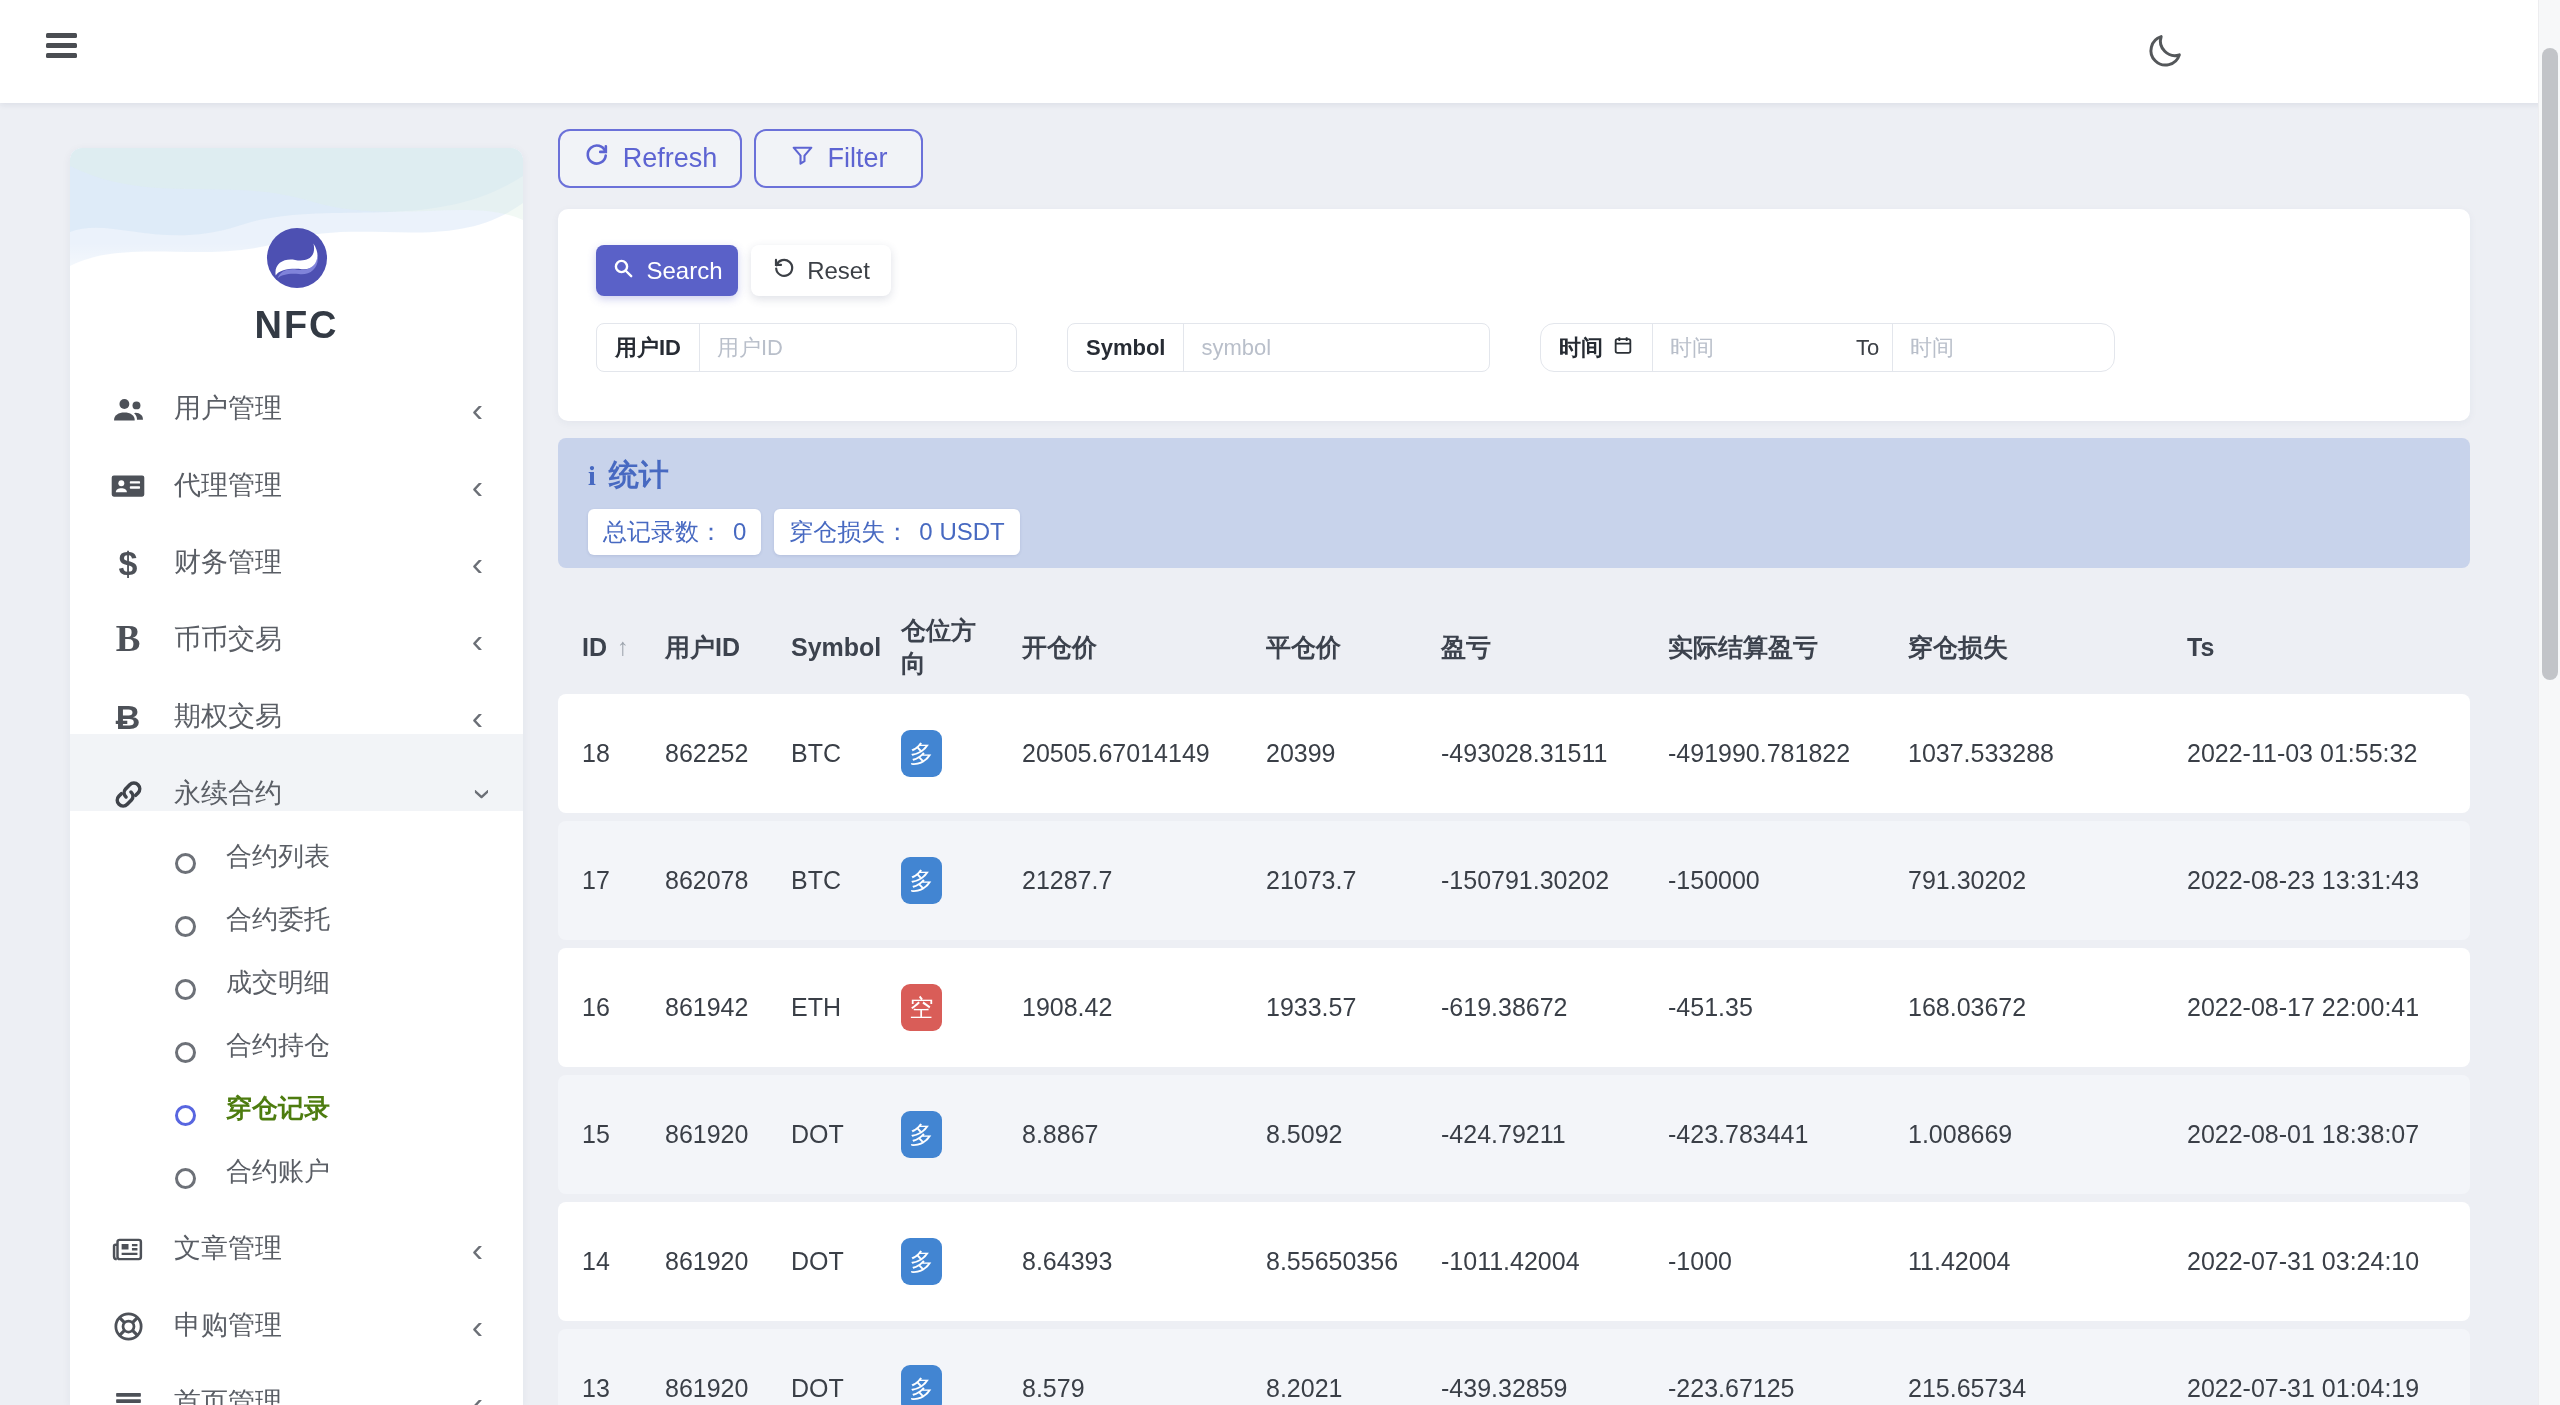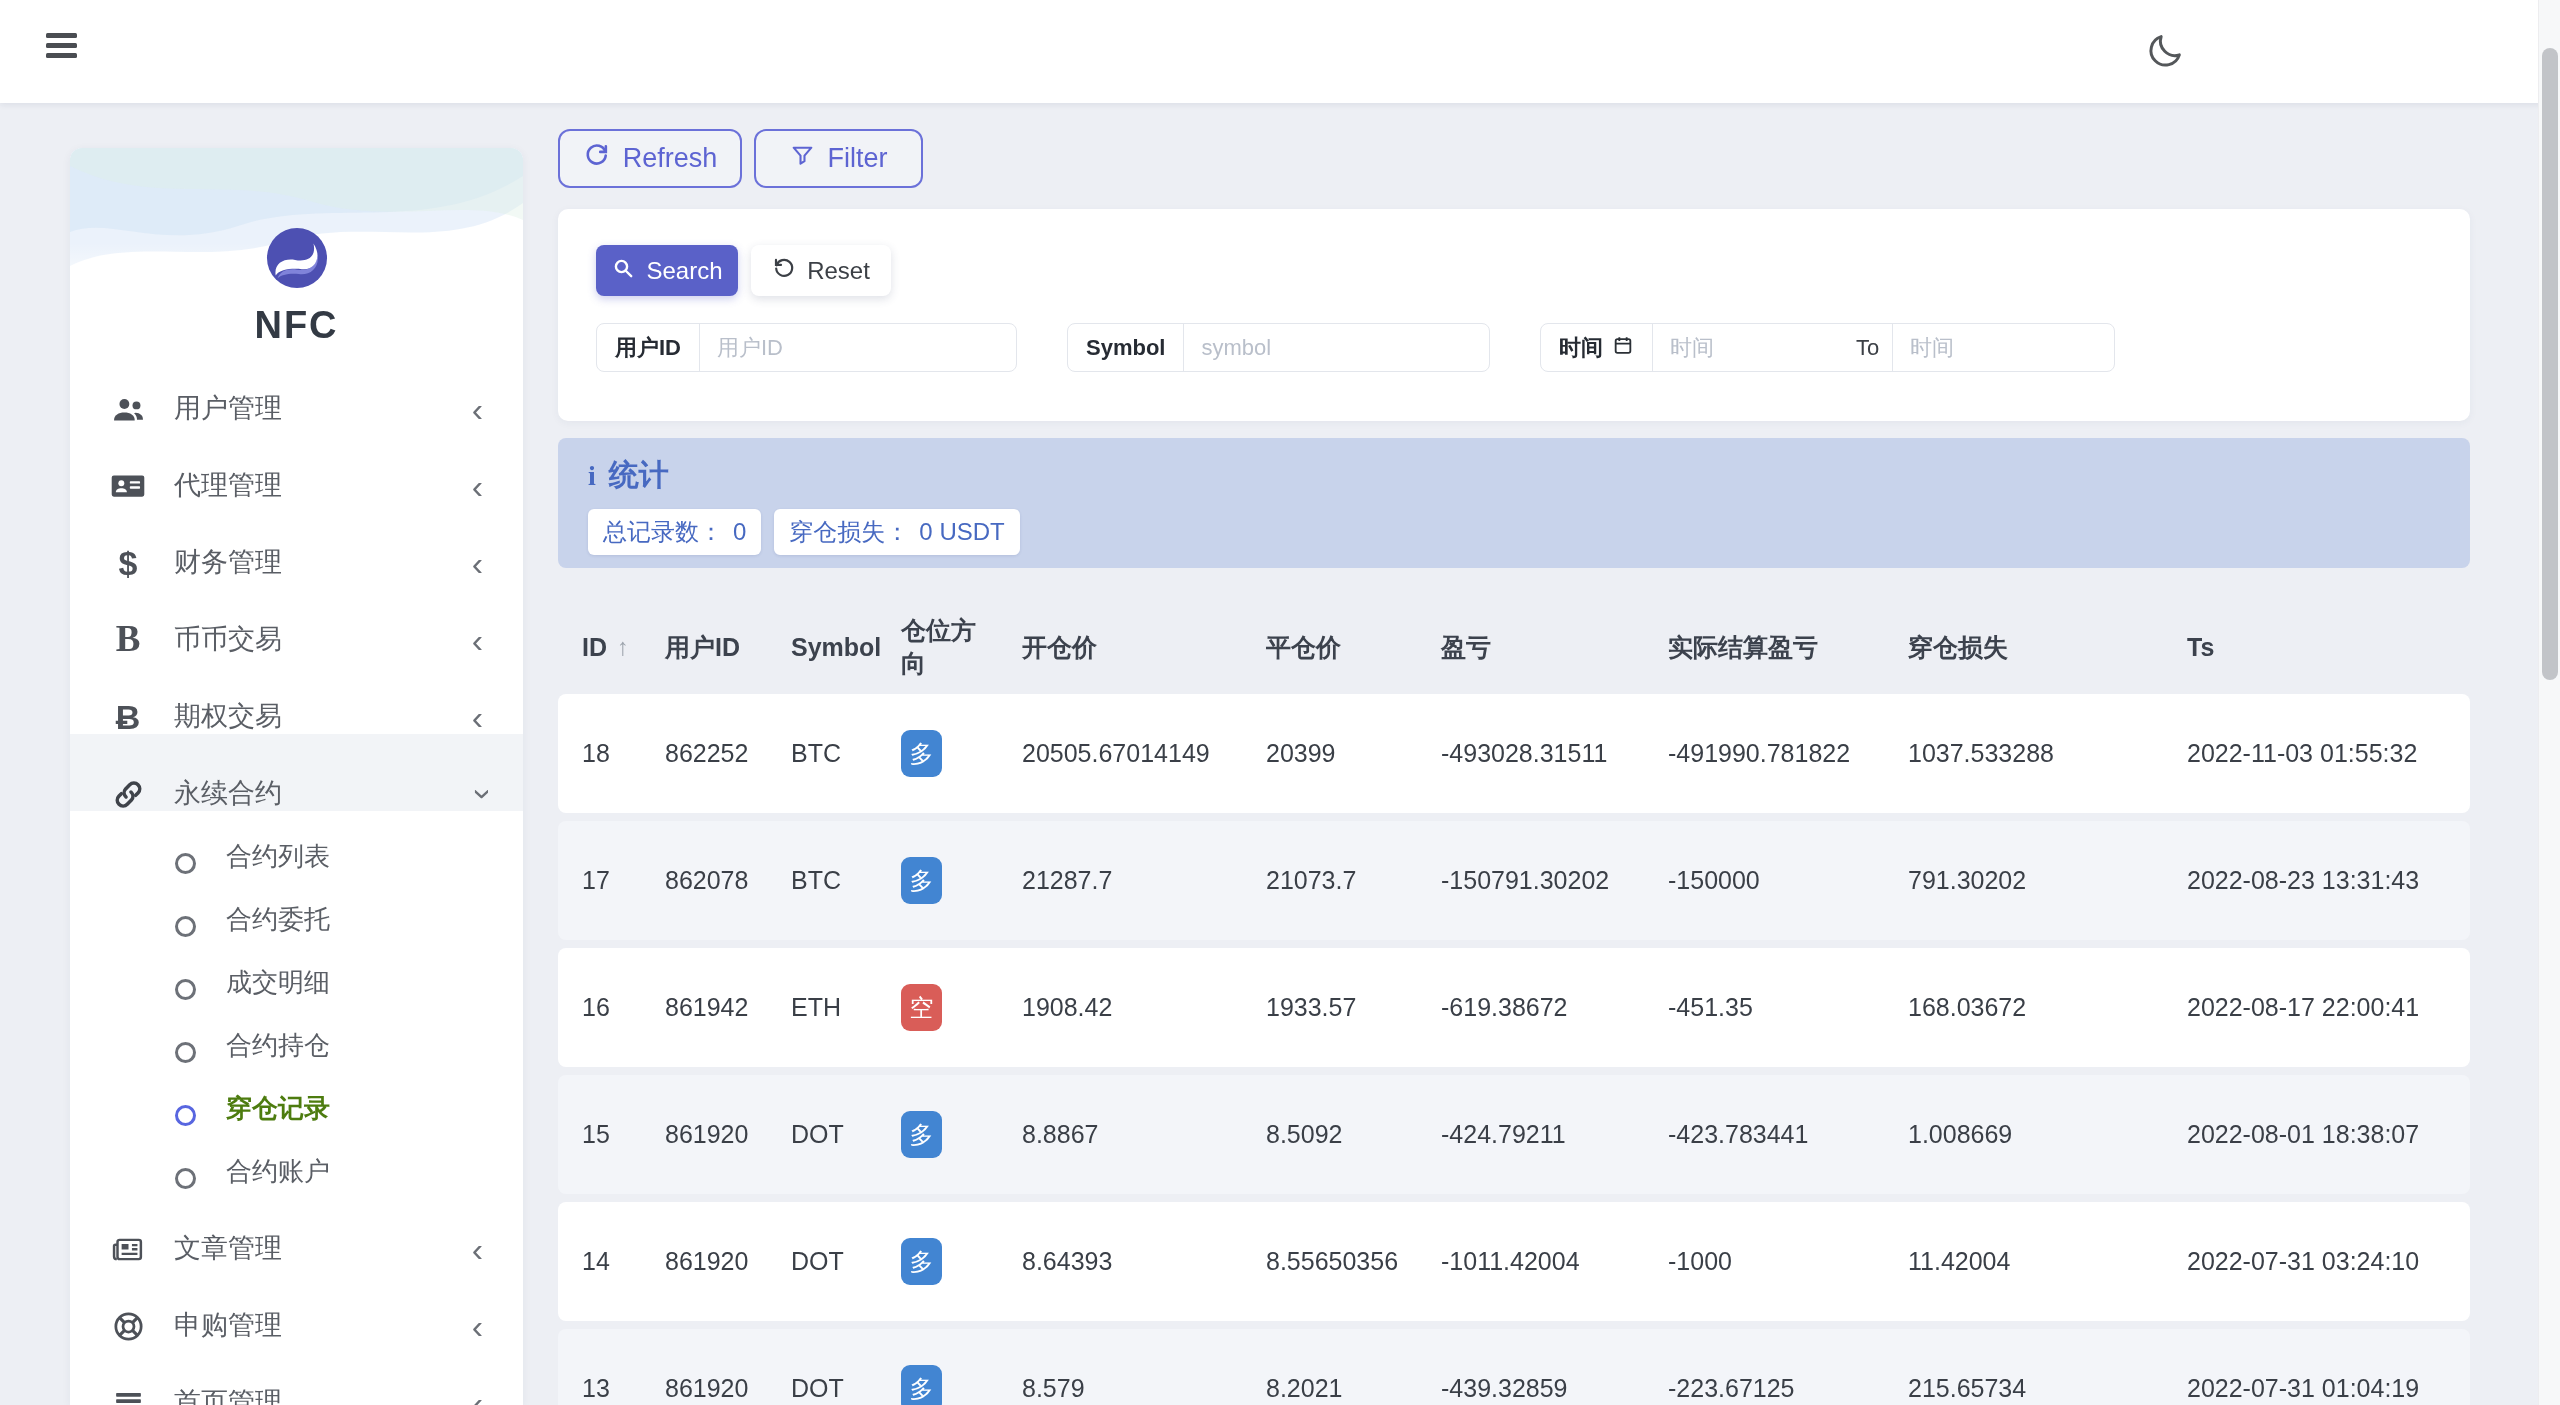--- a/index.html
+++ b/index.html
@@ -57,21 +57,21 @@
   .search-row { display:flex; }
   .fields-row { display:flex; margin-top:27px; gap:50px; }
   .fgroup { display:flex; height:49px; border:1px solid #e3e6ec; border-radius:8px; background:#fff; align-items:stretch; }
   .fgroup .flabel { display:flex; align-items:center; gap:9px; padding:0 18px; font-size:22px; font-weight:700;
                     color:#262b33; border-right:1px solid #e3e6ec; white-space:nowrap; }
   .fgroup input { border:none; outline:none; font-size:22px; color:#3c4046; padding:0 17px;
                   font-family:"Liberation Sans", sans-serif; background:transparent; min-width:0; }
   .fgroup input::placeholder { color:#b9bfca; }
   .g-user { width:421px; } .g-user input { flex:1; }
   .g-symbol { width:423px; } .g-symbol input { flex:1; }
-  .g-time { width:575px; }
+  .g-time { width:575px;border-radius:14px; }
   .g-time .in-from { width:190px; }
   .g-time .to-sep { width:50px; display:flex; align-items:center; justify-content:center; font-size:22px;
                     color:#3c4046; border-right:1px solid #e3e6ec; }
   .g-time .in-to { flex:1; }
 
   .stats-panel { margin-top:17px; width:1912px; height:130px; background:#c8d3eb; border-radius:8px;
                  padding:17px 0 0 30px; }
   .stats-title { display:flex; align-items:center; gap:13px; color:#4769c1; }
   .stats-title .i-ico { font-family:"Liberation Serif", serif; font-weight:900; font-size:28px; font-style:normal; }
   .stats-title .t { font-size:30px; font-weight:700; }

